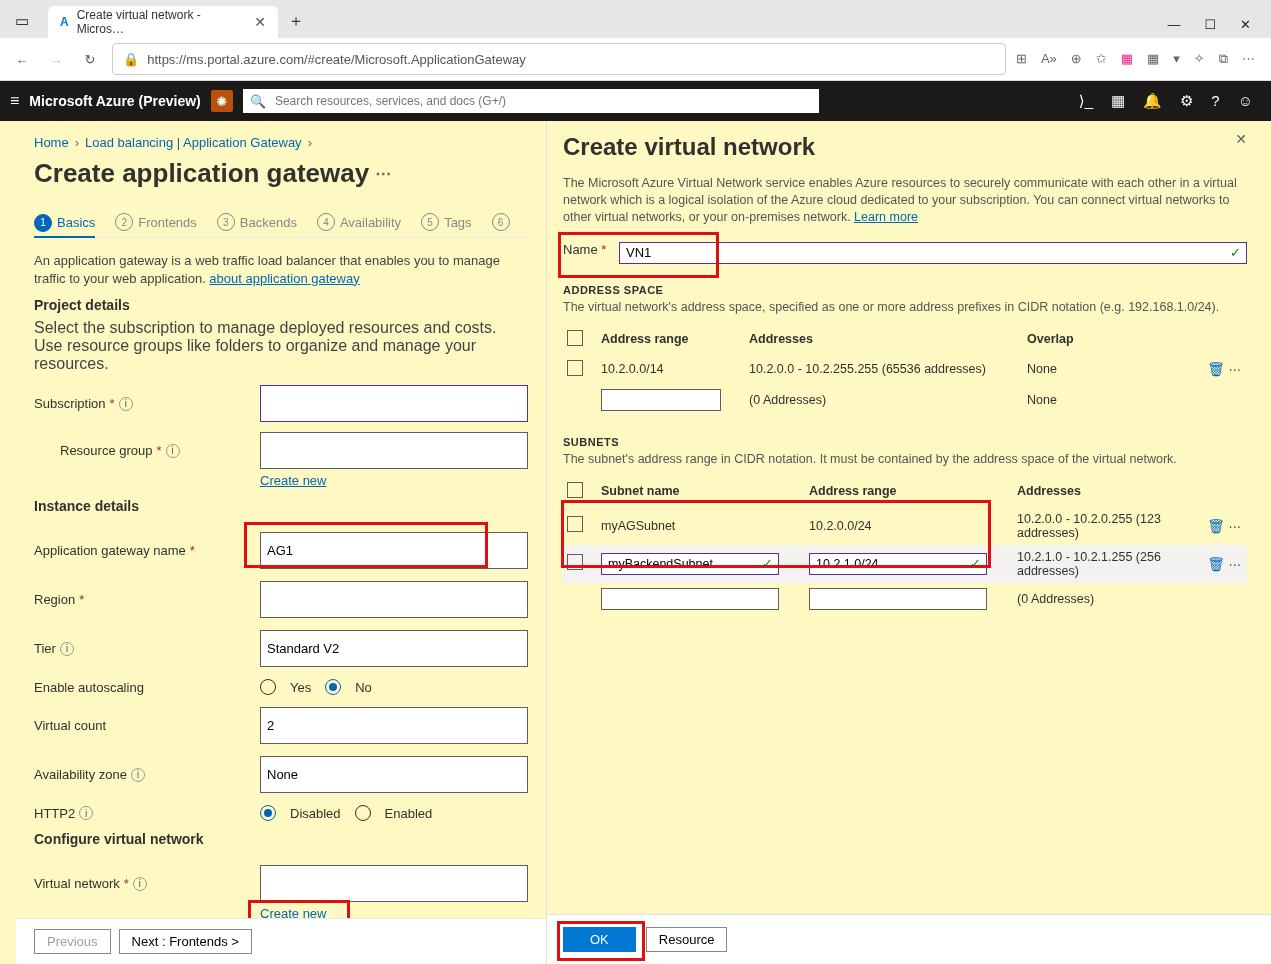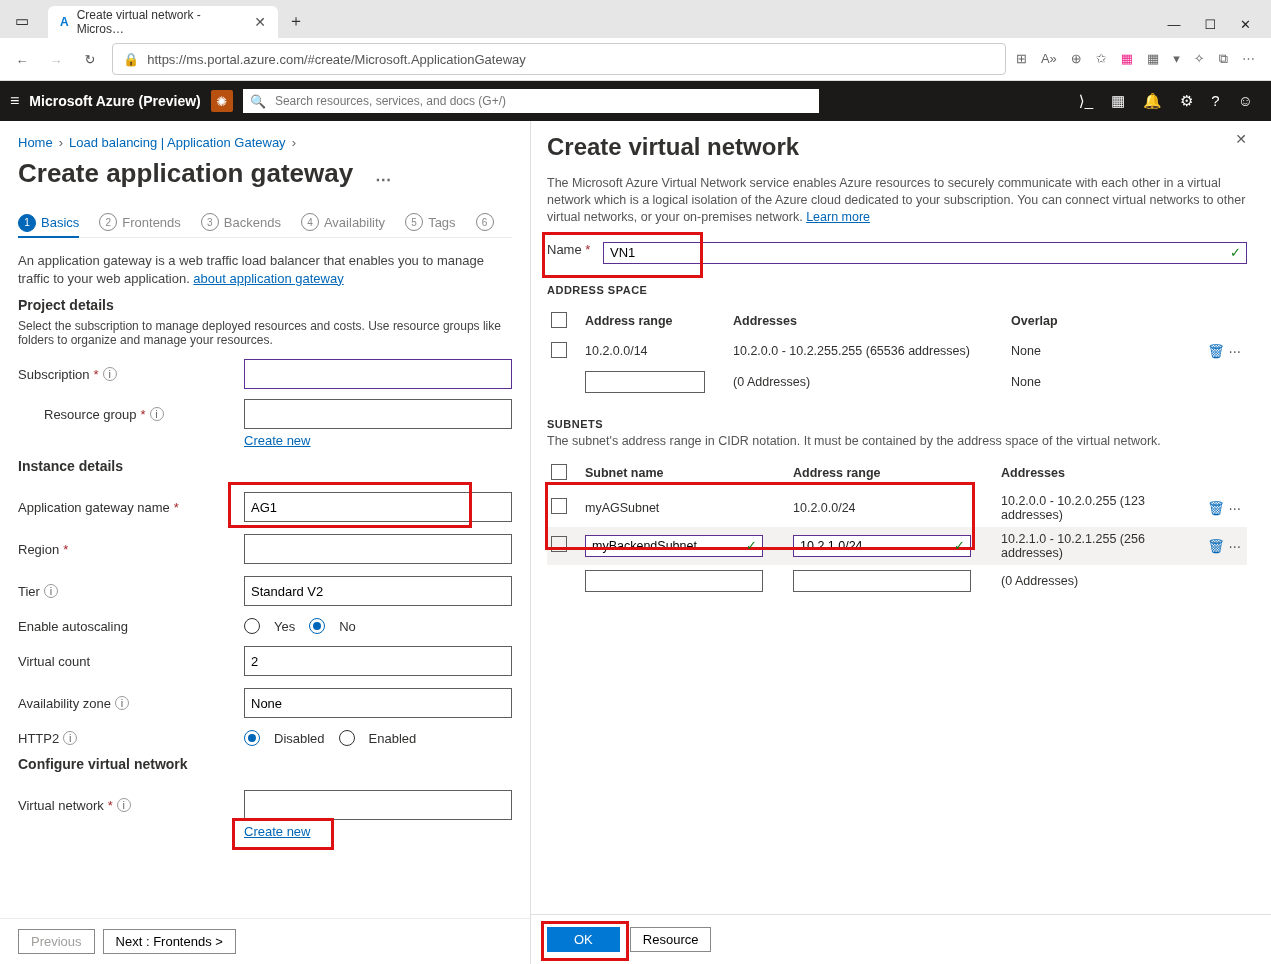--- a/index.html
+++ b/index.html
@@ -17,46 +17,46 @@
   .url-bar { flex:1; height:30px; border:1px solid #ccc; border-radius:4px; display:flex; align-items:center; padding:0 10px; color:#444; background:#fff; gap:8px;}
   .url-text { font-size:13px; color:#555; white-space:nowrap; overflow:hidden; }
   .right-tools { display:flex; gap:14px; color:#666; padding-right:6px; }
   .azure-header { height:40px; background:#1b1a19; color:#fff; display:flex; align-items:center; gap:10px; padding:0 10px; }
   .hamburger { font-size:16px; color:#fff; }
   .azure-brand { font-weight:600; font-size:14px; }
   .orange-box { width:22px; height:22px; background:#b8500f; display:flex; align-items:center; justify-content:center; border-radius:2px; }
   .azure-search { flex:1; max-width:560px; height:24px; background:#fff; border-radius:0; display:flex; align-items:center; padding:0 8px; color:#555;}
   .azure-search input { border:none; outline:none; flex:1; font-size:12px; background:transparent; }
   .azure-header .icons-right { margin-left:auto; display:flex; gap:18px; font-size:15px; padding-right:8px;}
-  .content { flex:1; display:flex; background:#ffffff; overflow:hidden; position:relative;}
+  .content { flex:1; display:flex; background:#fef9c3; overflow:hidden; position:relative;padding-left:16px;}
   .main-col { width:494px; padding:14px 18px 0 18px; display:flex; flex-direction:column; position:relative;}
   .breadcrumb { font-size:13px; color:#0067b8; display:flex; gap:6px; align-items:center;}
   .breadcrumb .sep { color:#666;}
-  h1 { font-size:26px; font-weight:600; margin:8px 0 0 0; color:#323130; display:flex; align-items:flex-end; gap:22px;}
+  h1 { font-size:26px; font-weight:600; margin:8px 0 0 0; color:#323130; display:flex; align-items:center; gap:6px;}
   .wizard-steps { display:flex; gap:20px; margin-top:24px; border-bottom:1px solid #eaeaea; padding-bottom:6px; font-size:13px;}
   .step { display:flex; align-items:center; gap:5px; color:#888;}
   .step .circle { width:16px; height:16px; border-radius:50%; border:1px solid #888; font-size:10px; display:flex; align-items:center; justify-content:center;}
   .step.active { color:#0067b8; border-bottom:2px solid #0067b8; padding-bottom:4px; margin-bottom:-7px;}
   .step.active .circle { background:#0067b8; color:#fff; border-color:#0067b8;}
   .desc { margin-top:14px; font-size:13px; color:#444; line-height:1.35;}
   .desc a { color:#0067b8; }
   .section-h { font-size:14px; font-weight:600; margin-top:10px; margin-bottom:6px; }
   .field-row { display:flex; align-items:center; margin-top:12px; }
   .field-label { width:226px; font-size:13px; display:flex; align-items:center; gap:4px; }
   .req { color:#a4262c; }
   .info-ic { font-size:11px; color:#666; border:1px solid #999; border-radius:50%; width:12px; height:12px; display:inline-flex; align-items:center; justify-content:center; line-height:1;}
   .field-ctrl { flex:1; }
-  .txt-input, .sel-input { width:100%; height:30px; border:1px solid #605e5c; padding:0 6px; font-size:13px; box-sizing:border-box; }
+  .txt-input, .sel-input { width:100%; height:37px; border:1px solid #605e5c; padding:0 6px; font-size:13px; box-sizing:border-box; }
   .txt-input.purple { border:1px solid #5b2e91;}
   .link { color:#0067b8; font-size:13px; }
   .radio-row { display:flex; align-items:center; gap:14px; }
   .radio { width:14px; height:14px; border-radius:50%; border:1px solid #323130; display:inline-flex; align-items:center; justify-content:center;}
   .radio.sel::after { content:""; width:8px; height:8px; border-radius:50%; background:#0067b8; }
   .radio.sel { border-color:#0067b8;}
-  .sub-label { font-size:12px; color:#444; }
+  .sub-label { font-size:16px; color:#444; }
   .sub-indent { margin-left:26px; margin-top:10px; display:flex; align-items:center;}
   .bottom-bar { position:absolute; left:0; right:0; bottom:0; border-top:1px solid #eaeaea; padding:10px 18px; display:flex; gap:8px; background:#fff;}
   .btn { border:1px solid #8a8886; background:#fff; padding:4px 12px; font-size:13px; }
   .btn.disabled { color:#a19f9d;}
   .side-panel { flex:1; border-left:1px solid #e1dfdd; padding:10px 24px 60px 16px; position:relative; overflow:auto;}
   .panel-head { display:flex; align-items:flex-start;}
   .panel-title { font-size:24px; font-weight:600; margin:2px 0 14px 0;}
   .panel-close { margin-left:auto; color:#605e5c; font-size:14px;}
   .panel-desc { font-size:12.5px; color:#555; line-height:1.35;}
   .panel-desc a{ color:#0067b8;}
@@ -306,20 +306,21 @@
       <div class="panel-field-row" style="position:relative;">
         <div class="panel-label"><span>Name</span> <span class="req">*</span></div>
         <div class="input-wrap">
           <input class="panel-input" value="VN1" style="">
           <span class="check-ic">✓</span>
         </div>
         <div class="highlight-box" style="left:-5px; top:-10px; width:155px; height:40px;"></div>
       </div>
 
       <div class="sub-heading">ADDRESS SPACE</div>
+      <div class="mini-desc">The virtual network's address space, specified as one or more address prefixes in CIDR notation (e.g. 192.168.1.0/24).</div>
 
       <table class="table">
         <tbody>
             <tr>
           <th style="width:26px;"><span class="chk"></span></th>
           <th style="width:140px;">Address range</th>
           <th style="width:270px;">Addresses</th>
           <th>Overlap</th>
           <th style="width:50px;"></th>
         </tr>

